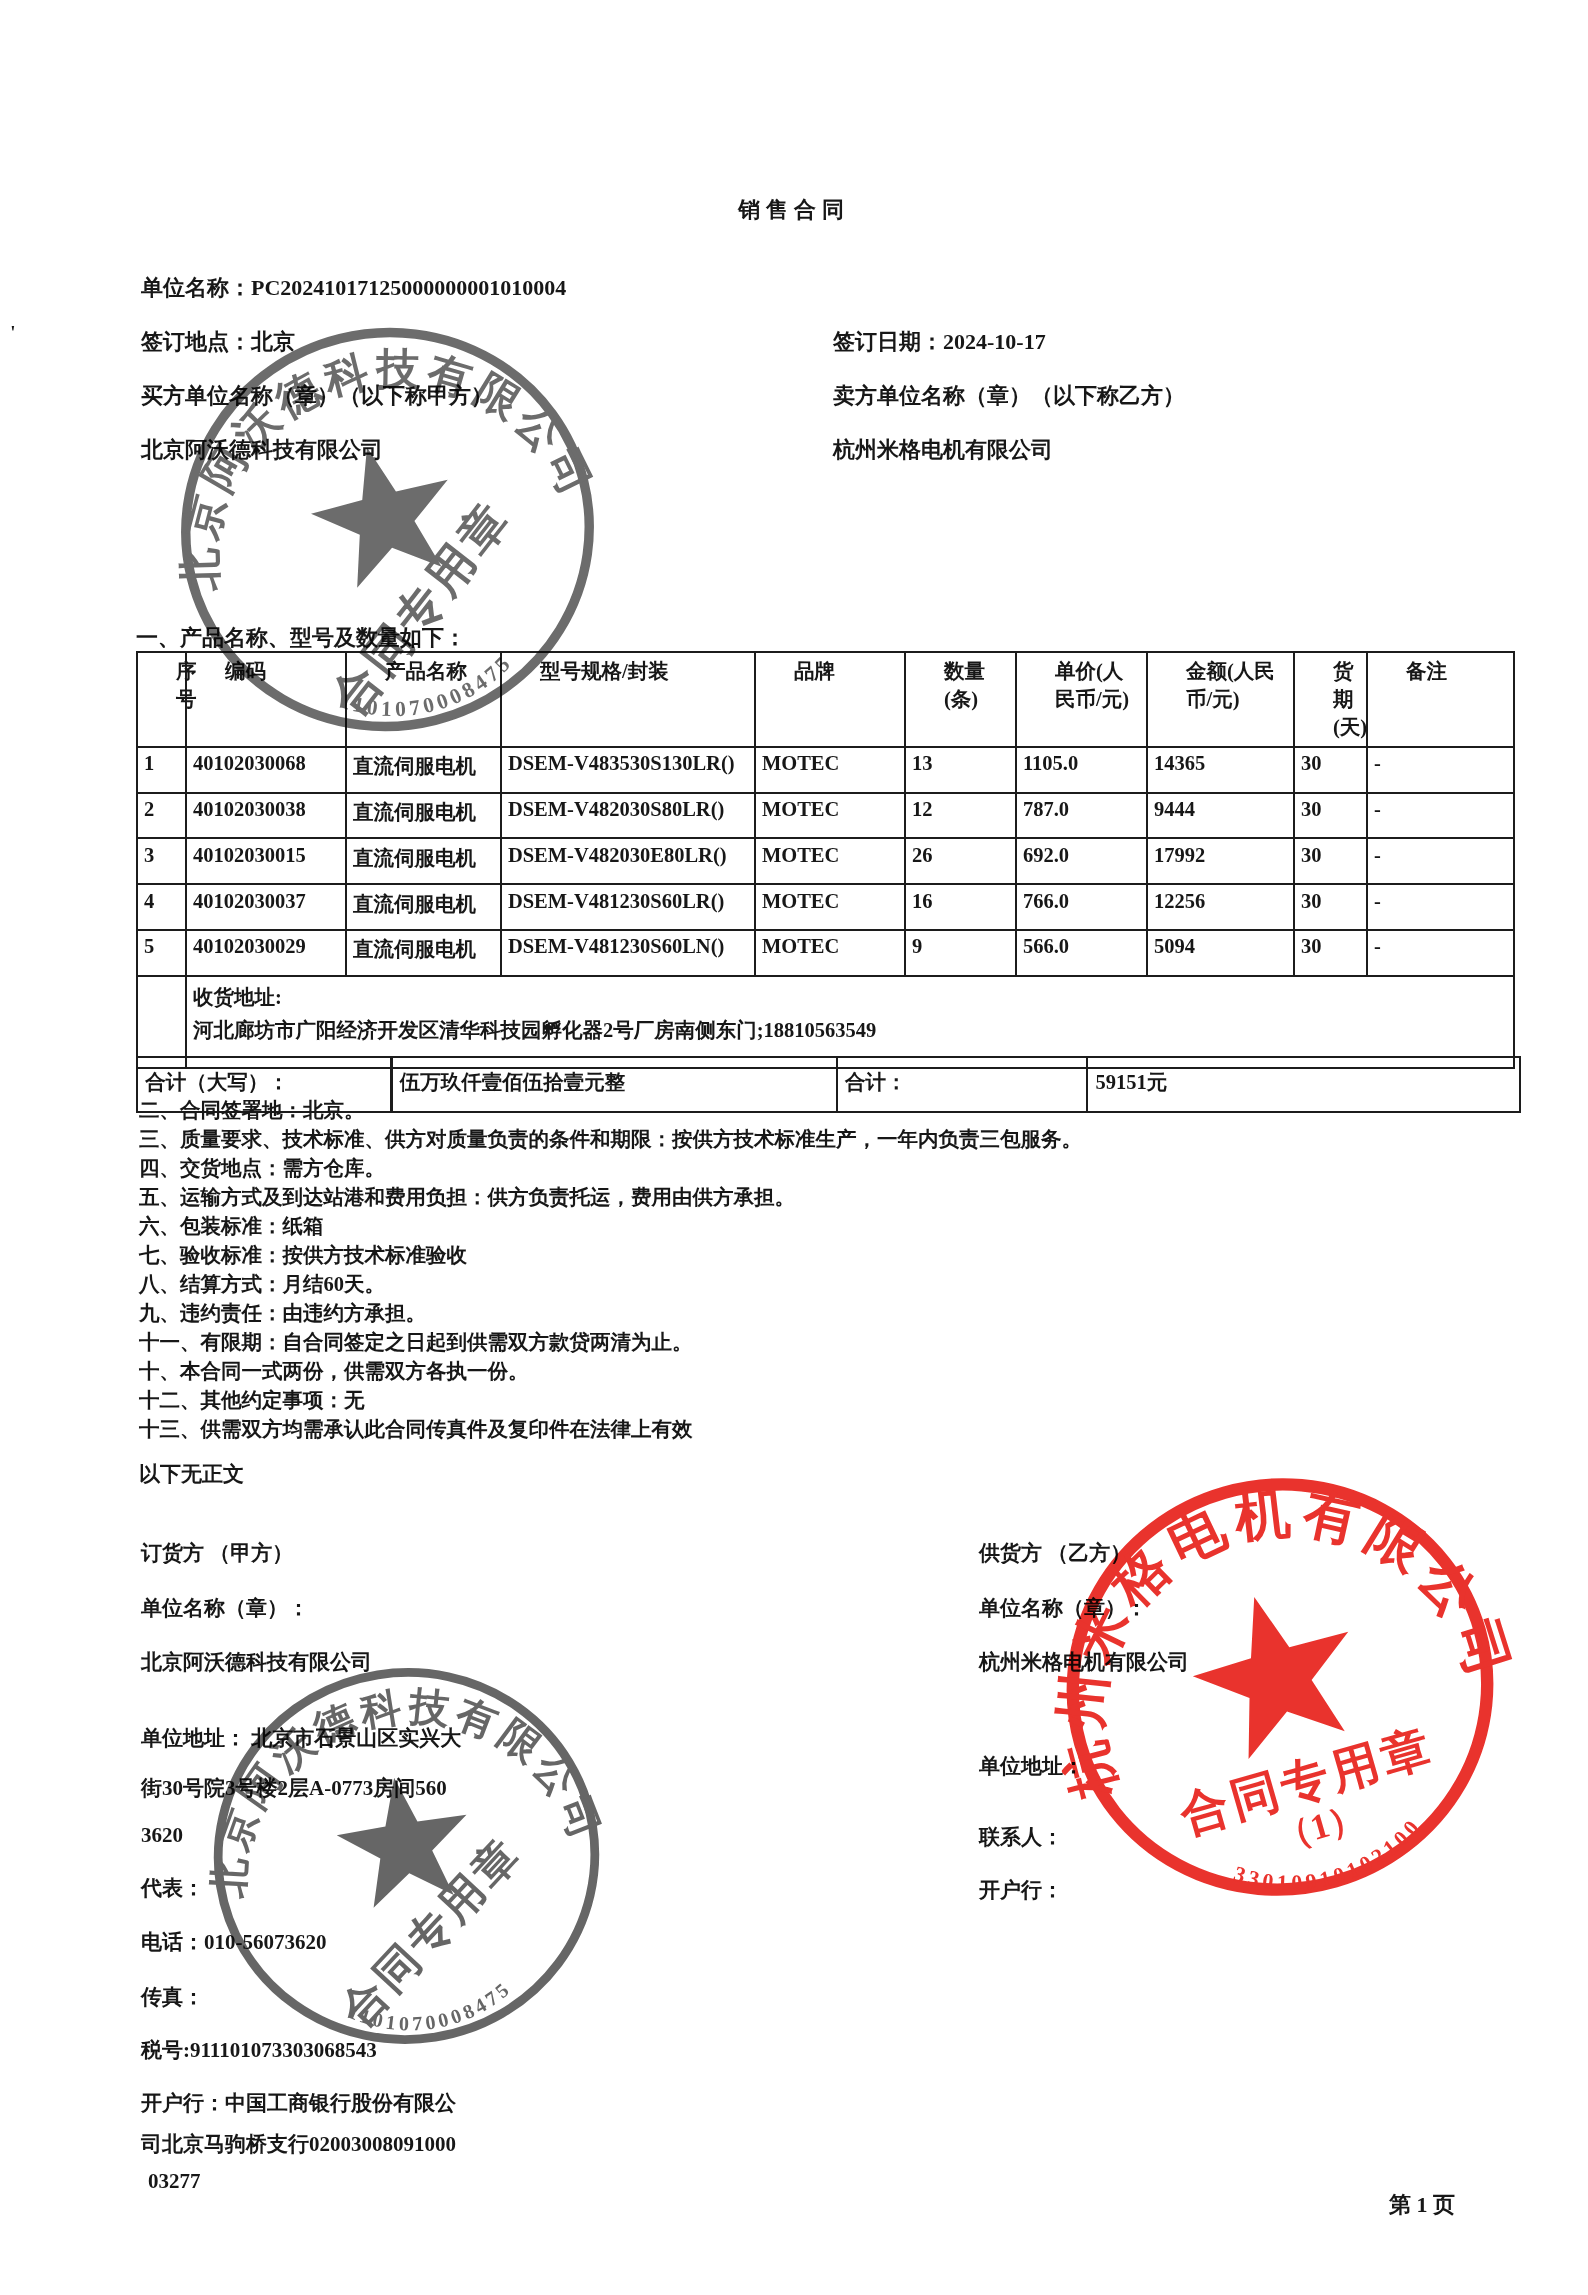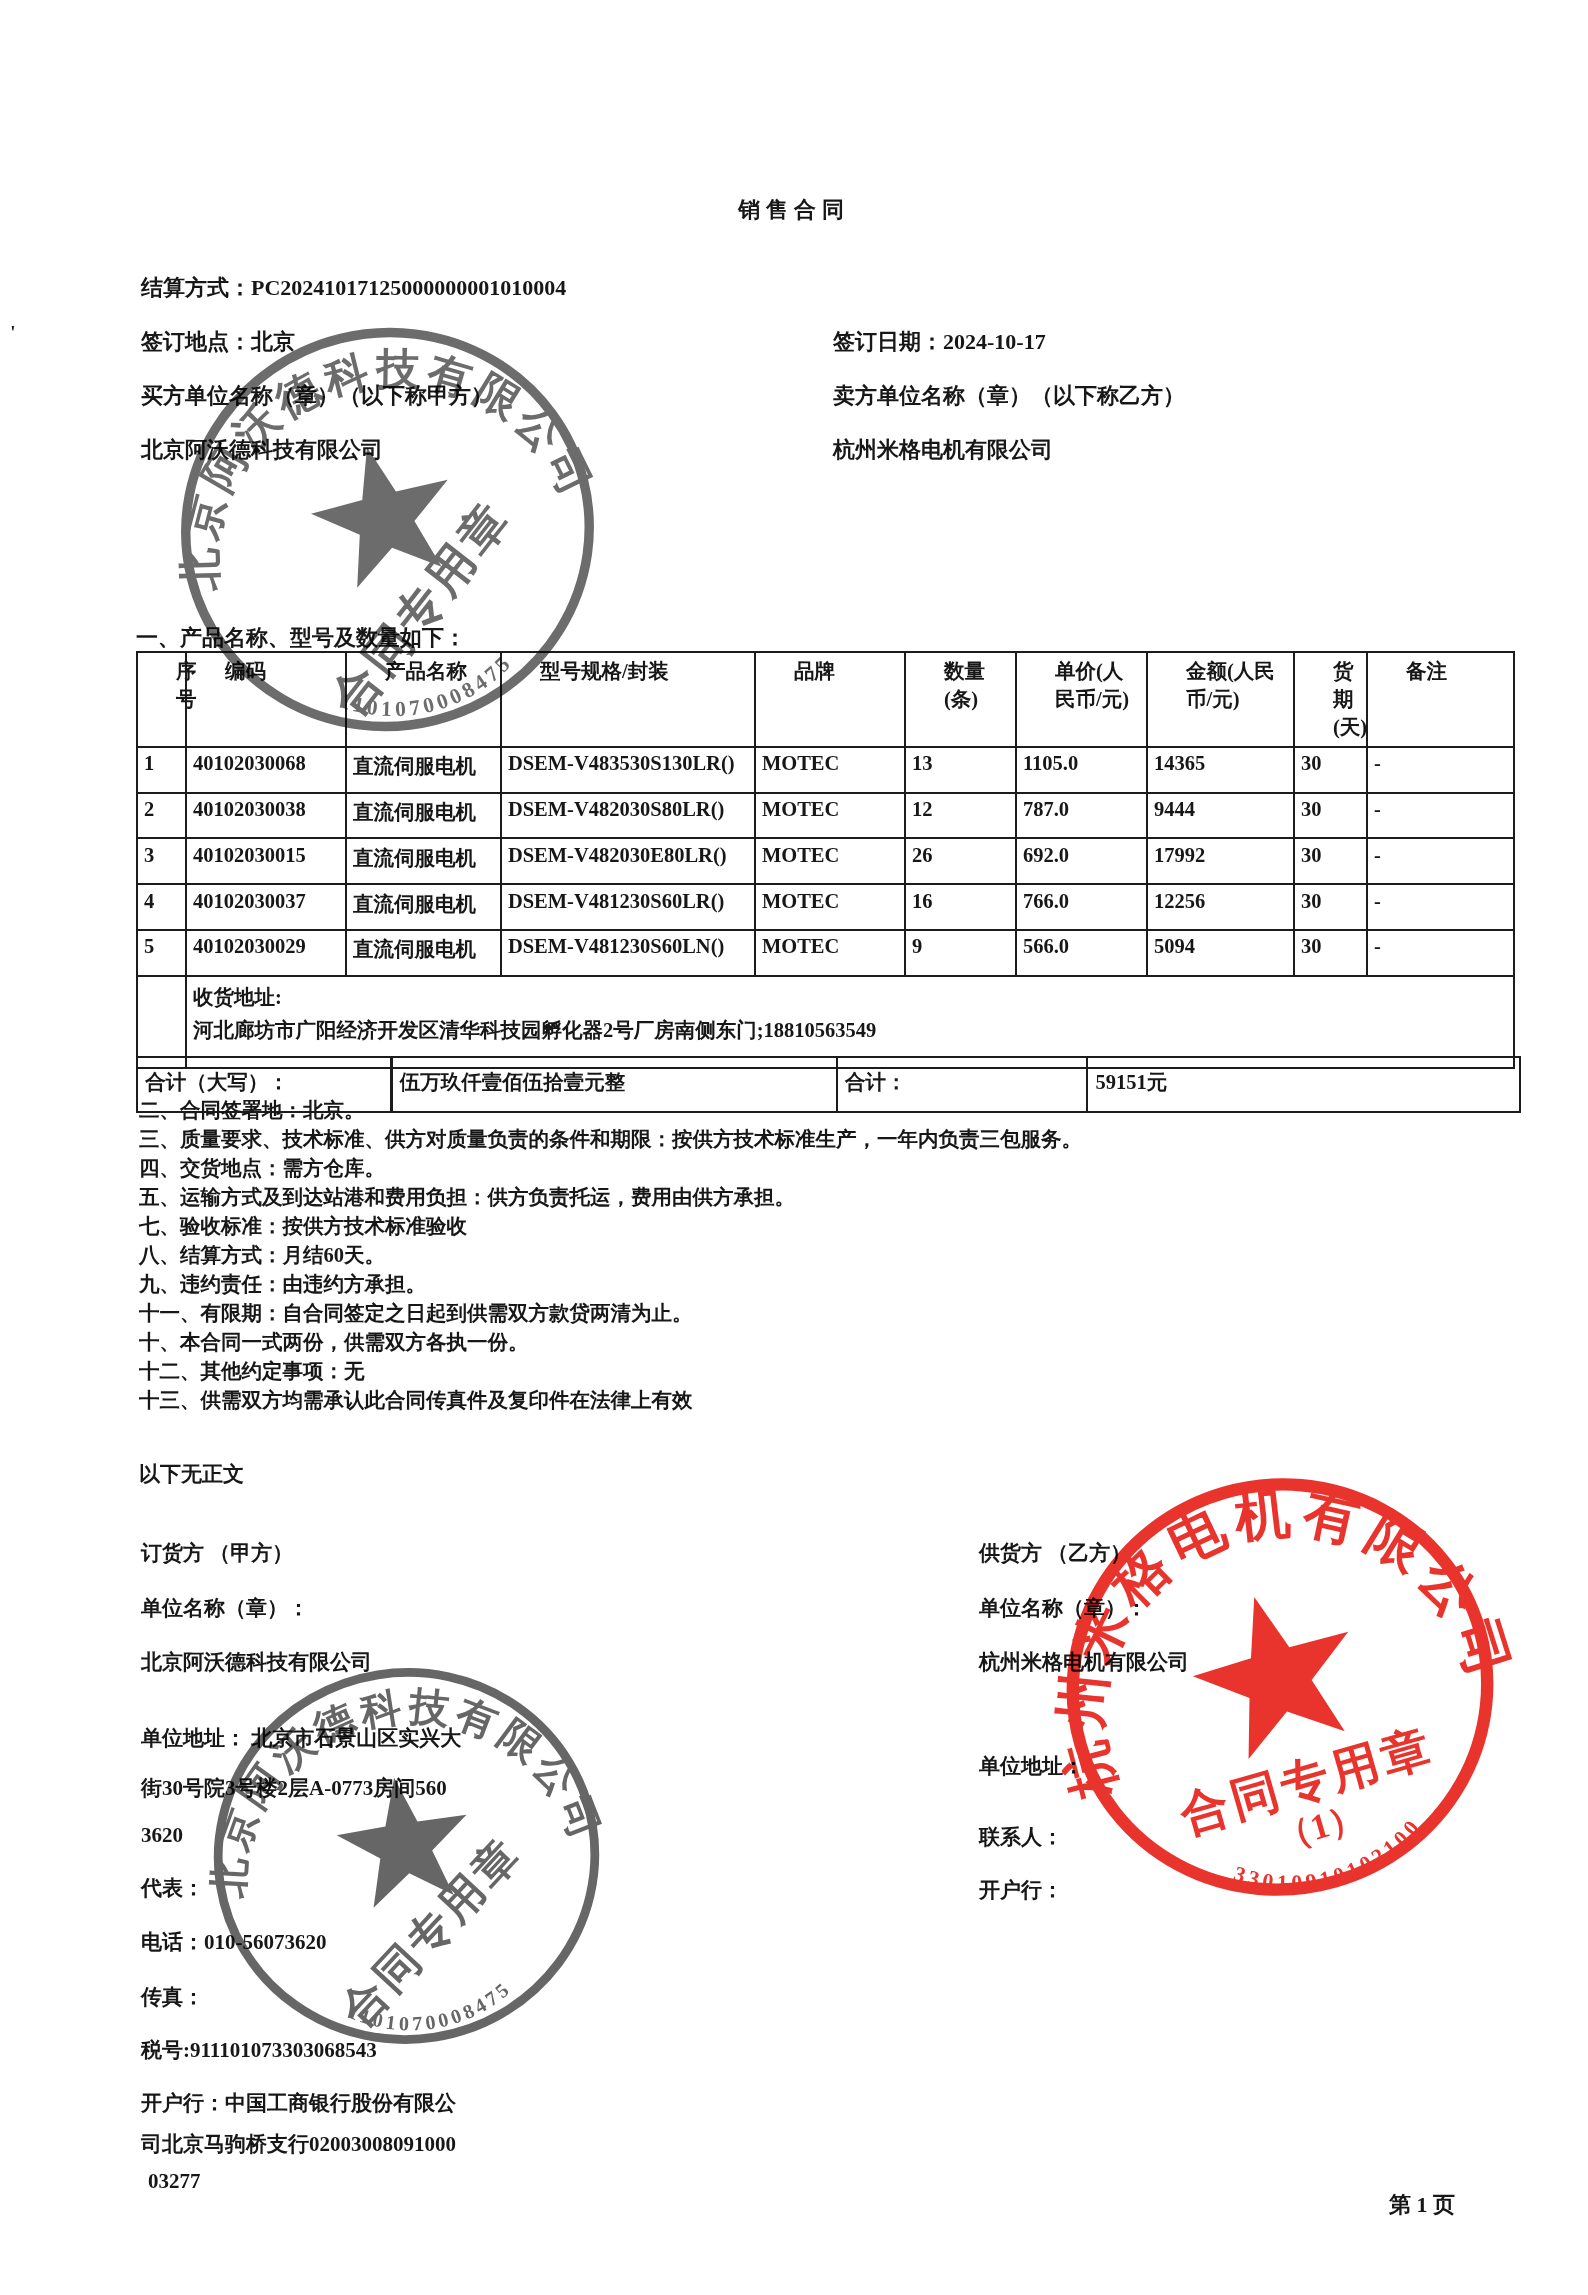--- a/index.html
+++ b/index.html
@@ -47,21 +47,21 @@
 </head>
 <body>
 
 <div class="page">
 
   <div class="artifact" style="left:10.3px;top:322px;">'</div>
 
   <div class="abs title" style="top:195px;">销售合同</div>
 
   <div class="abs t30" style="left:141px;top:273px;">
-    <span>结算方式：</span><span>PC20241017125000000001010004</span>
+    <span>单位名称：</span><span>PC20241017125000000001010004</span>
   </div>
 
   <div class="abs t30" style="left:141px;top:327px;">
     <span>签订地点：</span><span>北京</span>
   </div>
   <div class="abs t30" style="left:833px;top:327px;">
     <span>签订日期：</span><span>2024-10-17</span>
   </div>
 
   <div class="abs t30" style="left:141px;top:381px;">买方单位名称（章）（以下称甲方）</div>
@@ -175,20 +175,21 @@
     <div class="tc2">伍万玖仟壹佰伍拾壹元整</div>
     <div class="tc3">合计：</div>
     <div class="tc4">59151元</div>
   </div>
 
   <div class="terms">
     <div>二、合同签署地：北京。</div>
     <div>三、质量要求、技术标准、供方对质量负责的条件和期限：按供方技术标准生产，一年内负责三包服务。</div>
     <div>四、交货地点：需方仓库。</div>
     <div>五、运输方式及到达站港和费用负担：供方负责托运，费用由供方承担。</div>
+    <div>六、包装标准：纸箱</div>
     <div>七、验收标准：按供方技术标准验收</div>
     <div>八、结算方式：月结60天。</div>
     <div>九、违约责任：由违约方承担。</div>
     <div>十一、有限期：自合同签定之日起到供需双方款贷两清为止。</div>
     <div>十、本合同一式两份，供需双方各执一份。</div>
     <div>十二、其他约定事项：无</div>
     <div>十三、供需双方均需承认此合同传真件及复印件在法律上有效</div>
   </div>
 
   <div class="abs t29" style="left:139px;top:1460px;">以下无正文</div>

